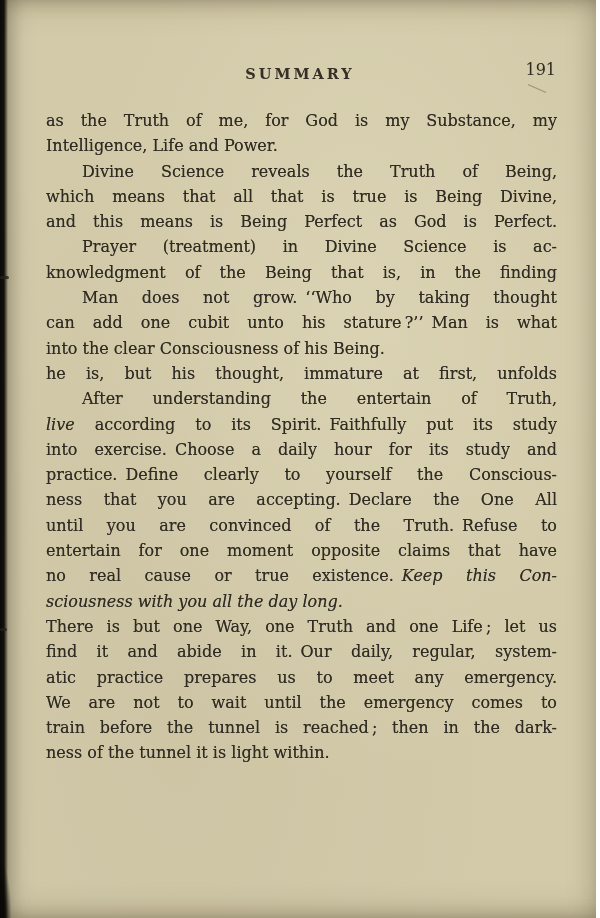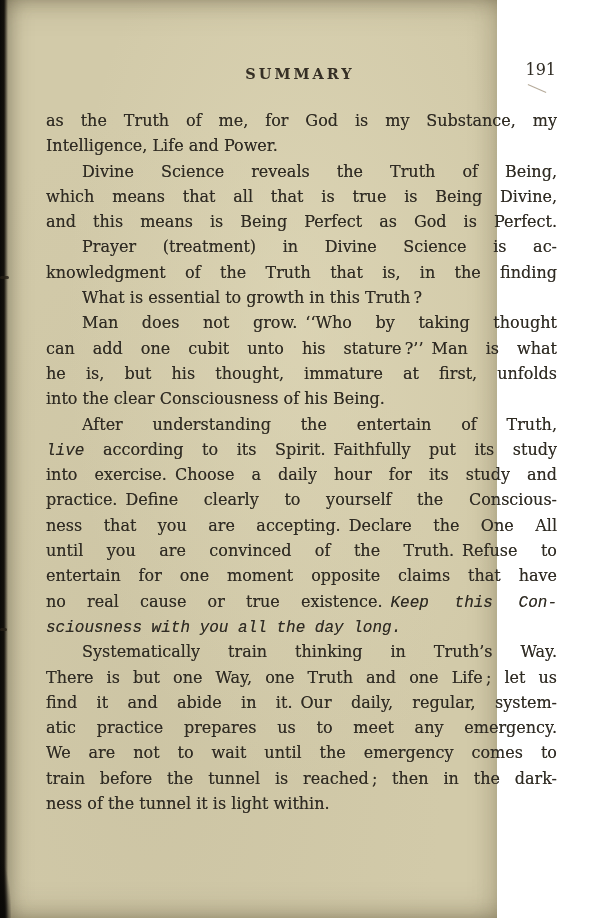--- a/index.html
+++ b/index.html
@@ -5,21 +5,21 @@
   html, body {
     margin: 0;
     padding: 0;
     width: 600px;
     height: 918px;
     overflow: hidden;
     font-family: "DejaVu Serif", serif;
   }
   .page {
     position: relative;
-    width: 497px;
+    width: 596px;
     height: 918px;
     background:
       radial-gradient(ellipse at 60% 35%, rgba(226,219,188,0.55) 0%, rgba(226,219,188,0) 55%),
       radial-gradient(ellipse at 30% 80%, rgba(200,192,160,0.5) 0%, rgba(200,192,160,0) 60%),
       #d2caa9;
     box-shadow:
       inset 16px 0 26px -12px rgba(52,45,28,0.6),
       inset 0 -14px 34px -16px rgba(90,78,50,0.4),
       inset 0 16px 34px -18px rgba(90,78,50,0.35),
       inset -12px 0 34px -20px rgba(90,78,50,0.35);
@@ -84,21 +84,21 @@
   }
   .line {
     height: 25.3px;
     line-height: 25.3px;
     overflow: hidden;
     white-space: normal;
     text-shadow: 0 0 0.5px rgba(47,43,35,0.6);
   }
   .line.j  { text-align: justify; text-align-last: justify; }
   .line.ind { text-indent: 36px; }
-  .it { font-style: italic; font-family: Liberation Mono, monospace; }
+  .it { font-style: italic; }
 </style>
 </head>
 <body>
 
 <div class="page">
   <div class="edge-black"></div>
   <div class="edge-bump"></div>
   <div class="artifact a1"></div>
   <div class="artifact a2"></div>
   <div class="scratch"></div>
@@ -108,36 +108,34 @@
     <span class="page-number">191</span>
   </div>
 
   <div class="text-block" id="text-block">
       <div class="line j"><span>as the Truth of me, for God is my Substance, my</span></div>
       <div class="line"><span>Intelligence, Life and Power.</span></div>
       <div class="line j ind"><span>Divine Science reveals the Truth of Being,</span></div>
       <div class="line j"><span>which means that all that is true is Being Divine,</span></div>
       <div class="line j"><span>and this means is Being Perfect as God is Perfect.</span></div>
       <div class="line j ind"><span>Prayer (treatment) in Divine Science is ac-</span></div>
-      <div class="line j"><span>knowledgment of the Truth that is, in the finding</span></div>
-      <div class="line ind"><span>What is essential to growth in this Truth ?</span></div>
+      <div class="line j"><span>knowledgment of the Being that is, in the finding</span></div>
       <div class="line j ind"><span>Man does not grow. ‘‘Who by taking thought</span></div>
       <div class="line j"><span>can add one cubit unto his stature ?’’ Man is what</span></div>
+      <div class="line"><span>into the clear Consciousness of his Being.</span></div>
       <div class="line j"><span>he is, but his thought, immature at first, unfolds</span></div>
-      <div class="line"><span>into the clear Consciousness of his Being.</span></div>
       <div class="line j ind"><span>After understanding the entertain of Truth,</span></div>
       <div class="line j"><span class="it">live</span><span> according to its Spirit. Faithfully put its study</span></div>
       <div class="line j"><span>into exercise. Choose a daily hour for its study and</span></div>
       <div class="line j"><span>practice. Define clearly to yourself the Conscious-</span></div>
       <div class="line j"><span>ness that you are accepting. Declare the One All</span></div>
       <div class="line j"><span>until you are convinced of the Truth. Refuse to</span></div>
       <div class="line j"><span>entertain for one moment opposite claims that have</span></div>
       <div class="line j"><span>no real cause or true existence. </span><span class="it">Keep this Con-</span></div>
       <div class="line"><span class="it">sciousness with you all the day long.</span></div>
-      <div class="line j ind"><span>Systematically train thinking in Truth’s Way.</span></div>
       <div class="line j"><span>There is but one Way, one Truth and one Life ; let us</span></div>
       <div class="line j"><span>find it and abide in it. Our daily, regular, system-</span></div>
       <div class="line j"><span>atic practice prepares us to meet any emergency.</span></div>
       <div class="line j"><span>We are not to wait until the emergency comes to</span></div>
       <div class="line j"><span>train before the tunnel is reached ; then in the dark-</span></div>
       <div class="line"><span>ness of the tunnel it is light within.</span></div>
     </div>
 </div>
 
 </body></html>

